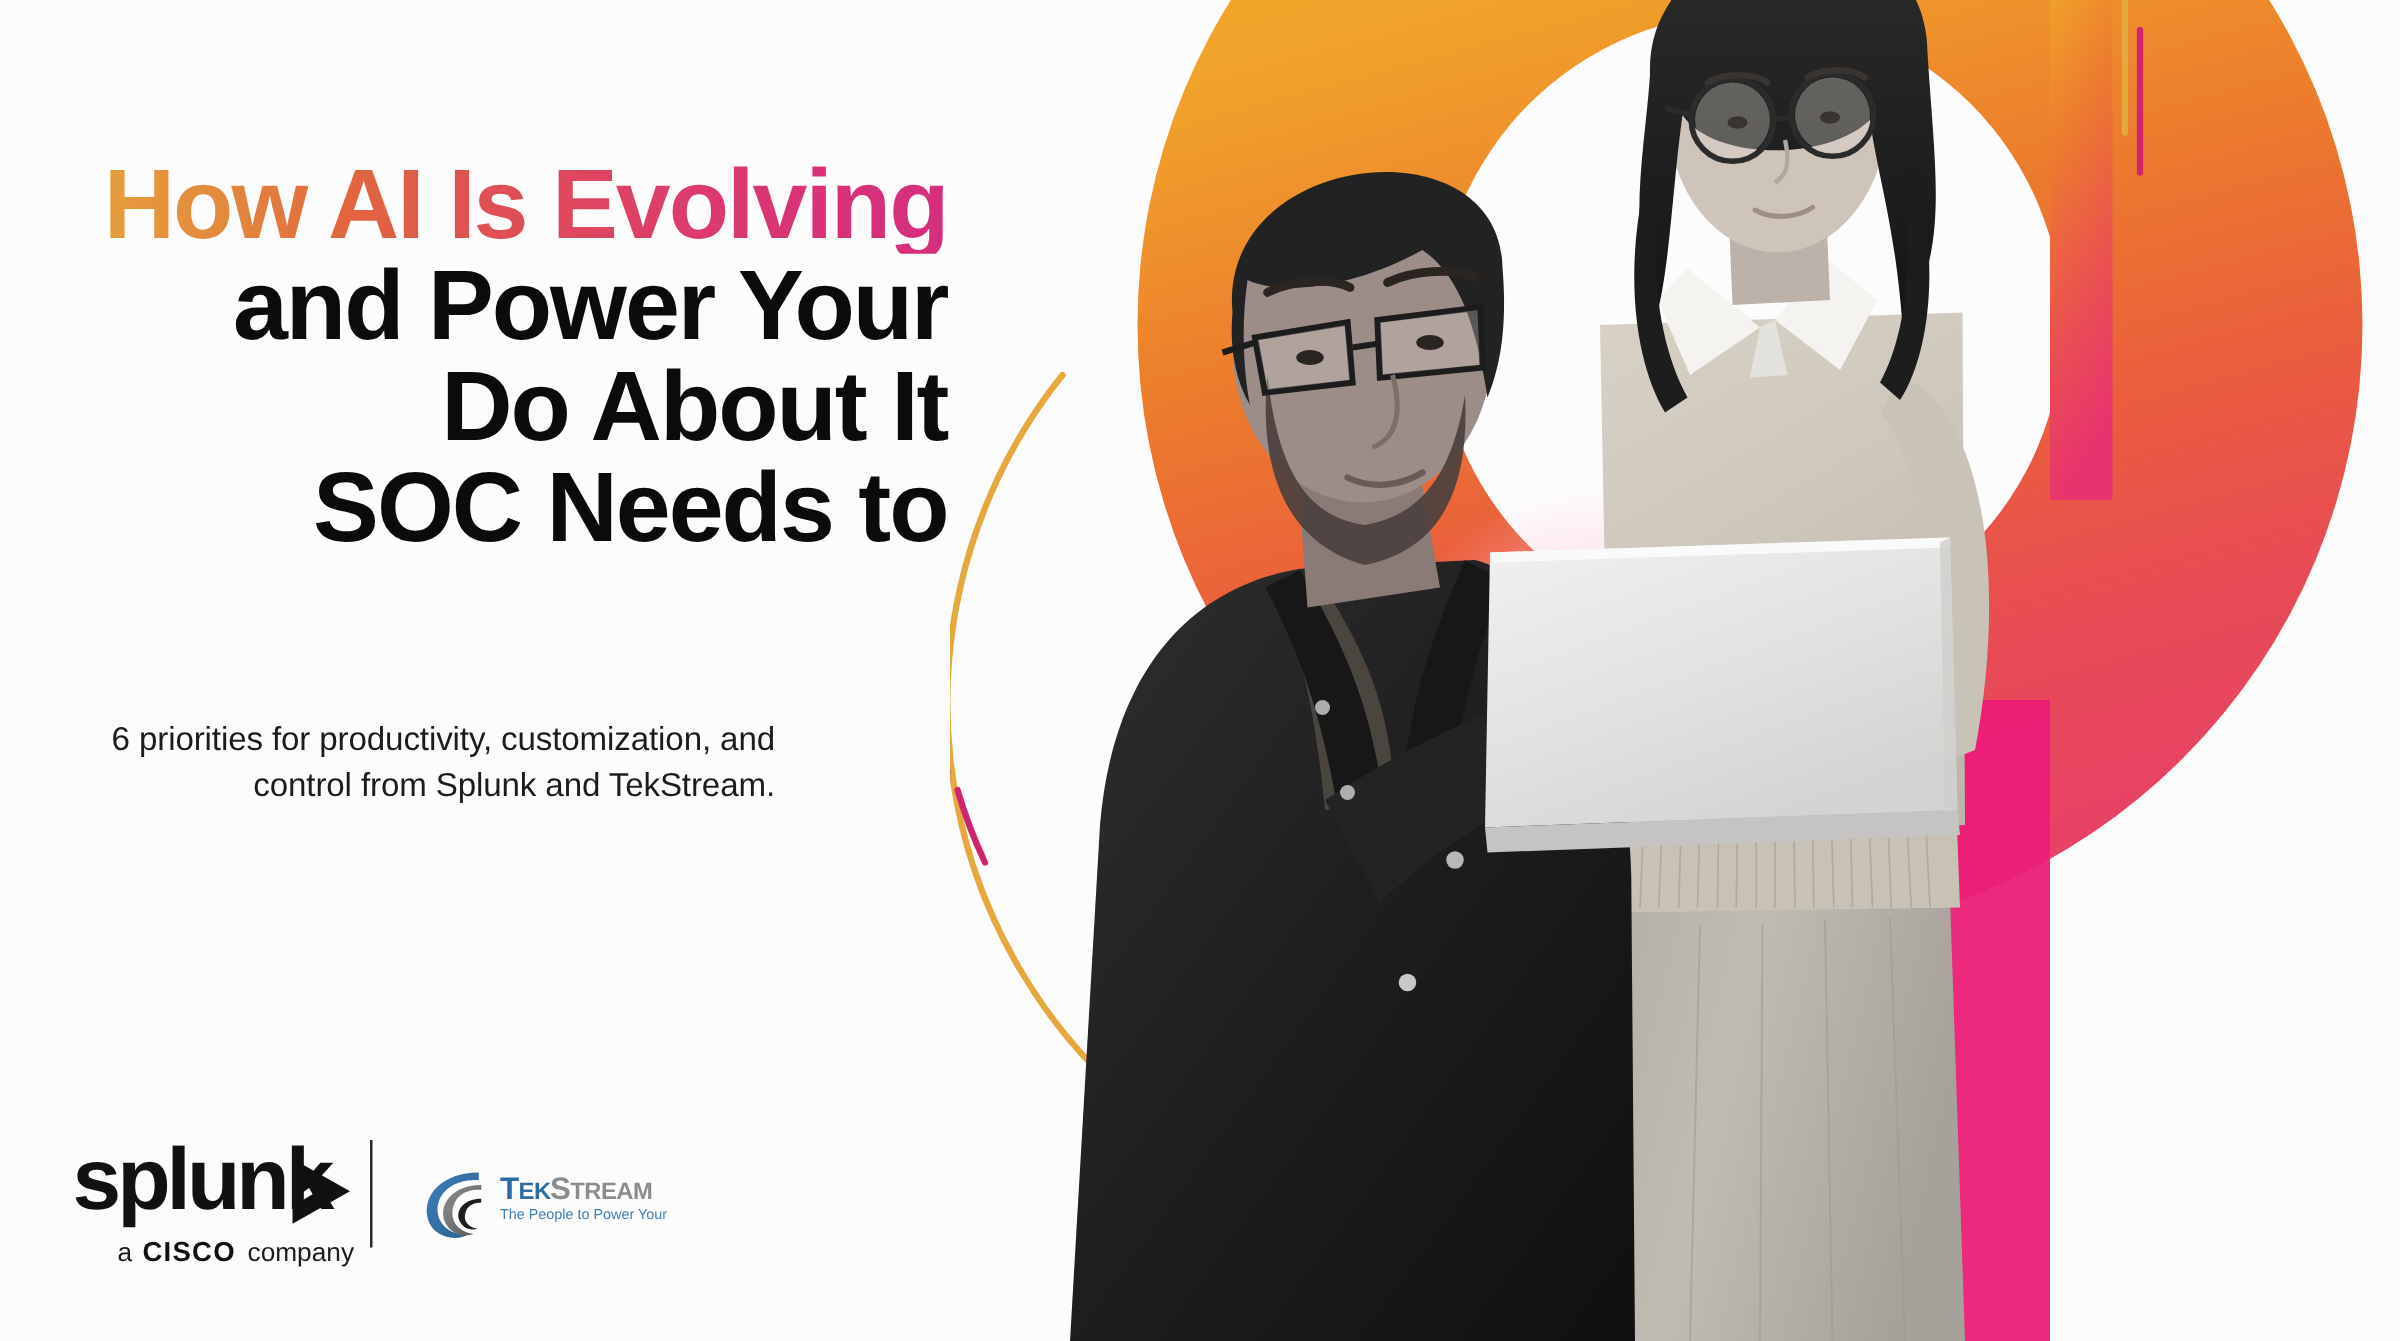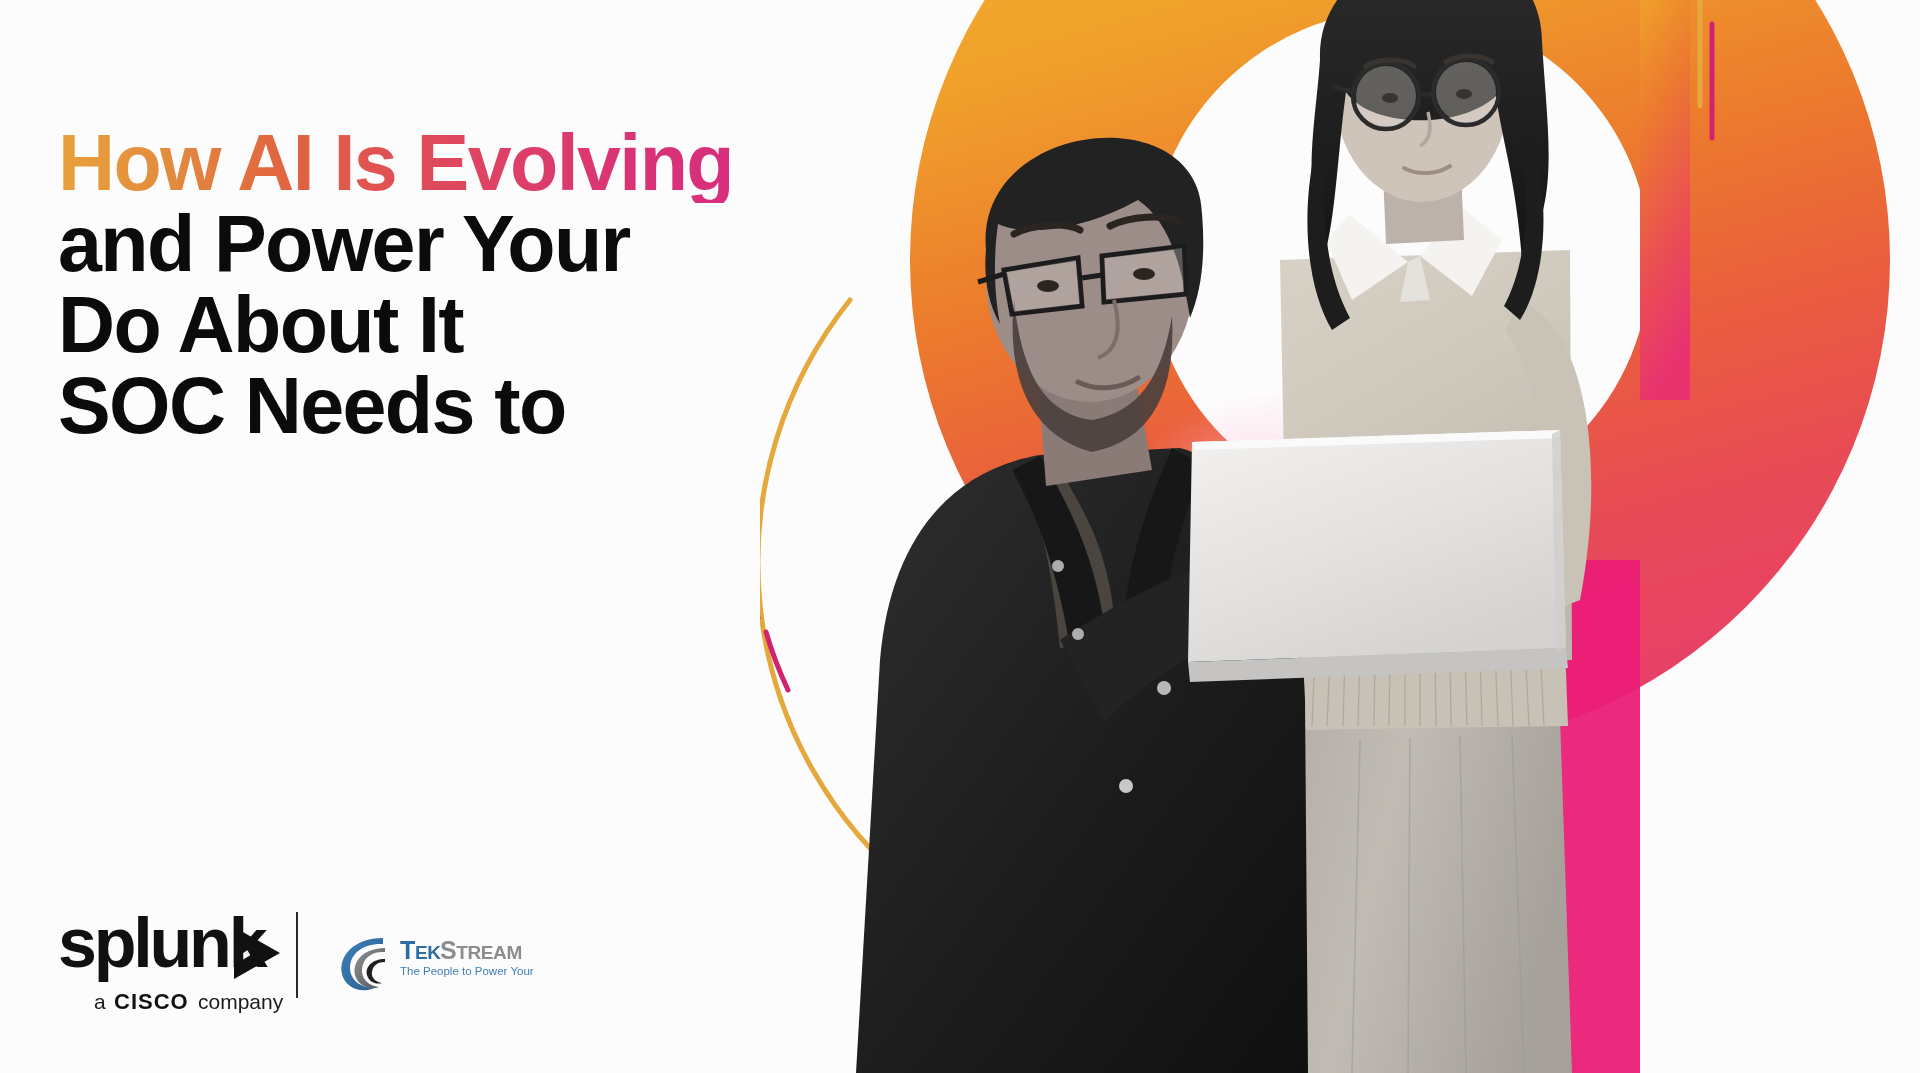--- a/index.html
+++ b/index.html
@@ -32,20 +32,21 @@
   .artwork svg { display: block; width: 1160px; height: 1073px; }
 
   
   .text-col {
     position: absolute;
     left: 58px;
     top: 0;
     width: 700px;
     height: 794px;
     z-index: 5;
+    text-align: right;
   }
 
   .headline {
     position: absolute;
     top: 122px;
     left: 0;
     width: 700px;
     font-weight: 700;
     font-size: 79px;
     line-height: 81px;
@@ -341,20 +342,21 @@
 
   <div class="text-col">
 
     <h1 class="headline">
       <span class="grad-line">How AI Is Evolving</span>
       <span class="plain-line">and Power Your</span>
       <span class="plain-line">Do About It</span>
       <span class="plain-line">SOC Needs to</span>
     </h1>
 
+    <p class="subhead">6 priorities for productivity, customization, and control from Splunk and TekStream.</p>
 
     <div class="logo-lockup">
 
       <div class="splunk-logo">
         <svg viewBox="0 0 230 120" width="230" height="120" xmlns="http://www.w3.org/2000/svg">
           <text x="0" y="64" font-family="Liberation Sans, sans-serif" font-size="70" font-weight="700" letter-spacing="-3.2" fill="#111111">splunk</text>
           <path d="M 176 24 L 222 50 L 176 76 L 176 62 L 196 50 L 176 38 Z" fill="#111111"></path>
           <text x="36" y="106" font-family="Liberation Sans, sans-serif" font-size="21" font-weight="400" fill="#1c1c1c">a</text>
           <text x="56" y="106" font-family="Liberation Sans, sans-serif" font-size="22" font-weight="700" letter-spacing="1" fill="#111111">CISCO</text>
           <text x="140" y="106" font-family="Liberation Sans, sans-serif" font-size="21" font-weight="400" fill="#1c1c1c">company</text>

